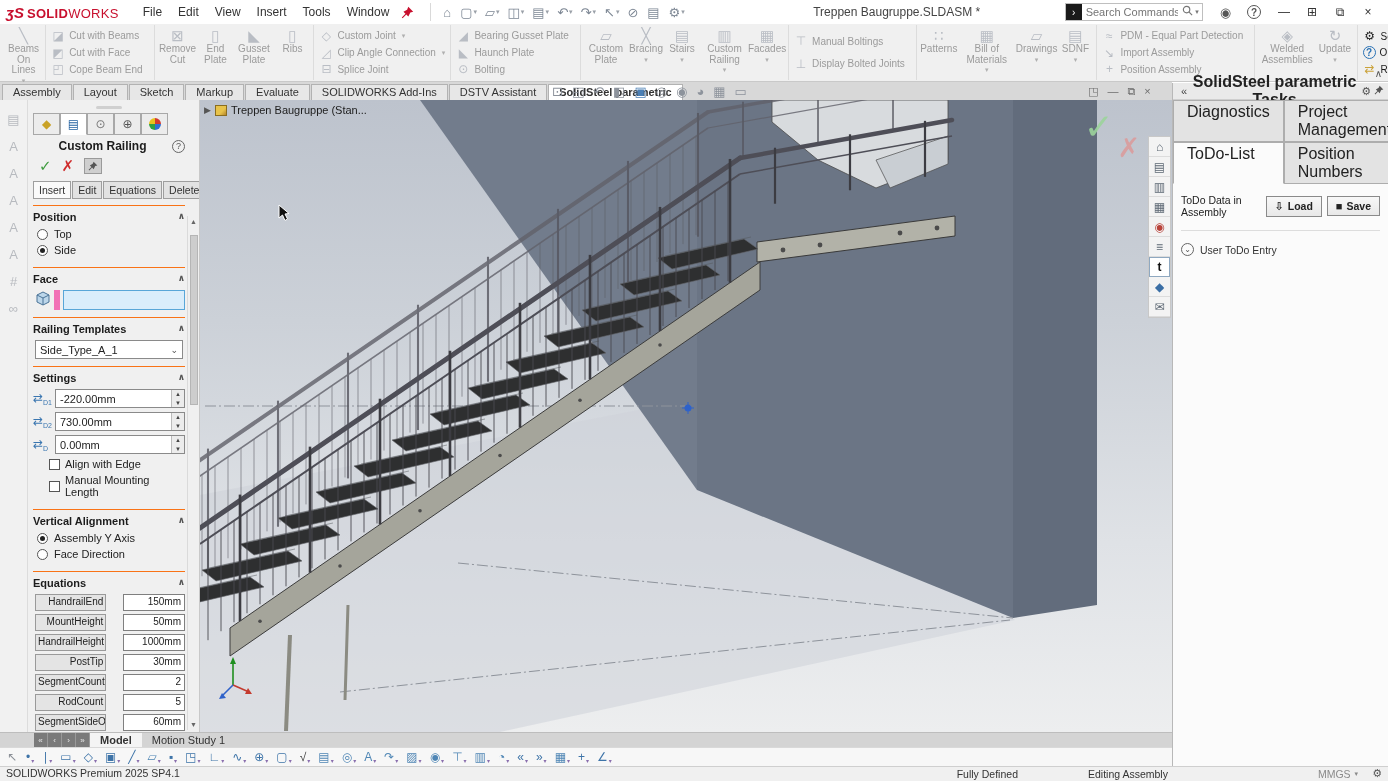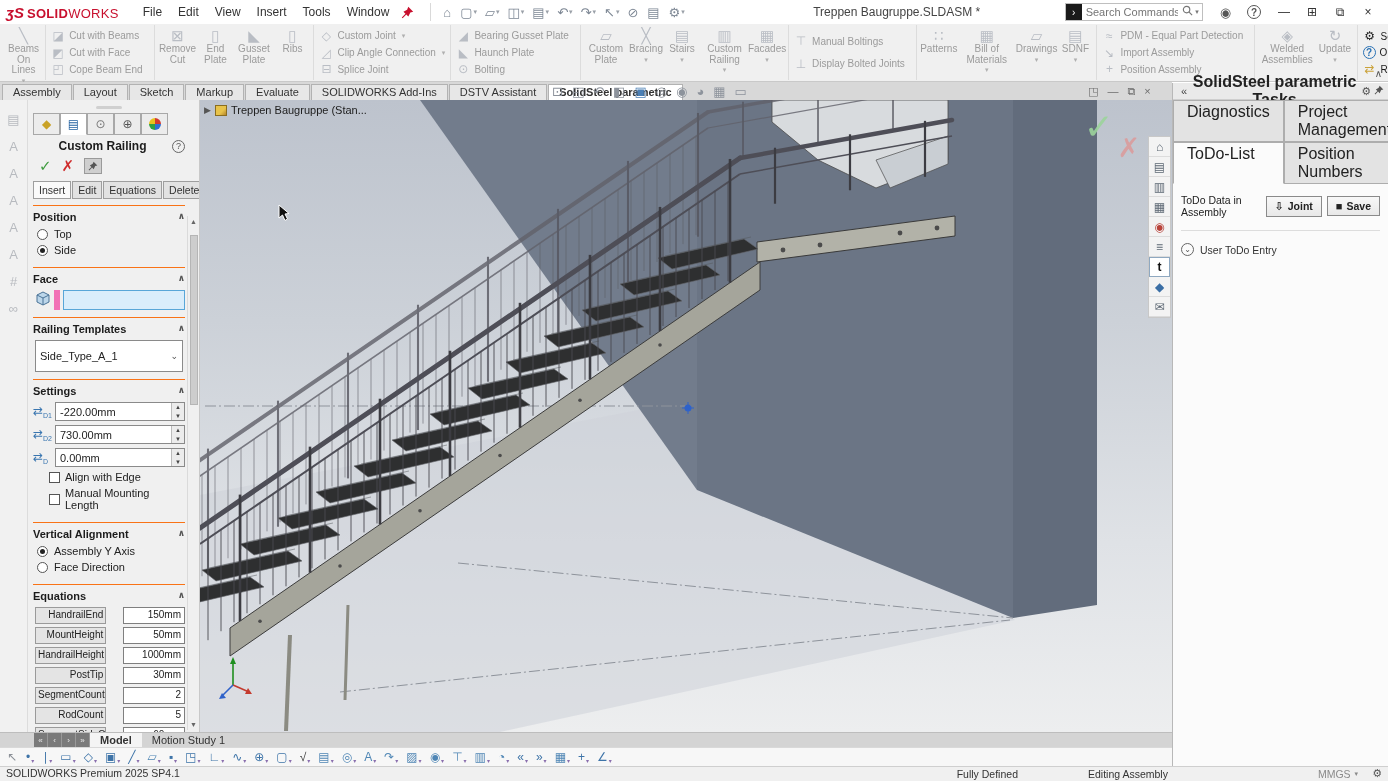--- a/index.html
+++ b/index.html
@@ -78,21 +78,21 @@
   .pm-sechead { display:flex; font-weight:bold; font-size:11px; color:#1c1c1c; margin-bottom:5px; }
   .chev { margin-left:auto; color:#555; font-size:9px; }
   .optrow { display:flex; align-items:center; gap:6px; margin:4px 0 4px 4px; font-size:11px; }
   .radio { width:11px; height:11px; border:1px solid #555; border-radius:50%; background:#fff; position:relative; flex:none; }
   .radio.sel::after { content:""; position:absolute; left:2px; top:2px; width:5px; height:5px; border-radius:50%; background:#222; }
   .cbox { width:11px; height:11px; border:1px solid #555; background:#fff; flex:none; }
   .facerow { display:flex; align-items:center; gap:3px; margin-left:2px; }
   .cubeicon svg { width:16px; height:16px; }
   .pinkbar { width:6px; height:20px; background:#f272b6; }
   .facefield { flex:1; height:20px; background:#d9edfb; border:1px solid #58a6d8; }
-  .selbox { display:flex; align-items:center; height:19px; background:#fff; border:1px solid #8a8a8a; padding:15px 4px; margin:0 2px; font-size:11px; }
+  .selbox { display:flex; align-items:center; height:19px; background:#fff; border:1px solid #8a8a8a; padding:8px 4px; margin:0 2px; font-size:11px; }
   .selbox .chevd { margin-left:auto; color:#555; font-size:9px; }
   .spinrow { display:flex; align-items:center; gap:4px; margin:4px 0; }
   .spinicon { color:#3a76b0; font-size:12px; width:18px; flex:none; }
   .spinicon sub { font-size:7px; }
   .spinfield { flex:1; display:flex; align-items:center; height:19px; background:#fff; border:1px solid #8a8a8a; font-size:11px; padding-left:4px; }
   .spinbtns { margin-left:auto; display:flex; flex-direction:column; border-left:1px solid #bbb; width:13px; height:100%; }
   .spinbtns span { flex:1; font-size:6px; line-height:8px; text-align:center; color:#444; background:#ececec; }
   .cbrow { display:flex; align-items:center; gap:5px; margin:4px 0 4px 16px; font-size:11px; }
   .eqrow { display:flex; gap:17px; margin:3px 0 3px 2px;text-align:right; }
   .eqname { width:74px; height:17px; background:#e4e4e4; border:1px solid #9a9a9a; font-size:10px; padding:1px 2px; overflow:hidden; white-space:nowrap; }
@@ -1163,21 +1163,21 @@
     <span class="tp-tab">Diagnostics</span>
     <span class="tp-tab">Project Management</span>
     <span class="tp-tab active">ToDo-List</span>
     <span class="tp-tab">Position Numbers</span>
   </div>
   <div class="tp-content">
     <div class="tp-row">
       <span class="tp-label">ToDo Data in Assembly</span>
       <span class="tp-btn">
           <span class="bicon">⇩</span>
-          <span>Joint</span>
+          <span>Load</span>
         </span>
       <span class="tp-btn">
           <span class="bicon">■</span>
           <span>Save</span>
         </span>
     </div>
     <div class="tp-divider"></div>
     <div class="tp-entry">
       <span class="circchev">⌄</span>
       <span>User ToDo Entry</span>

